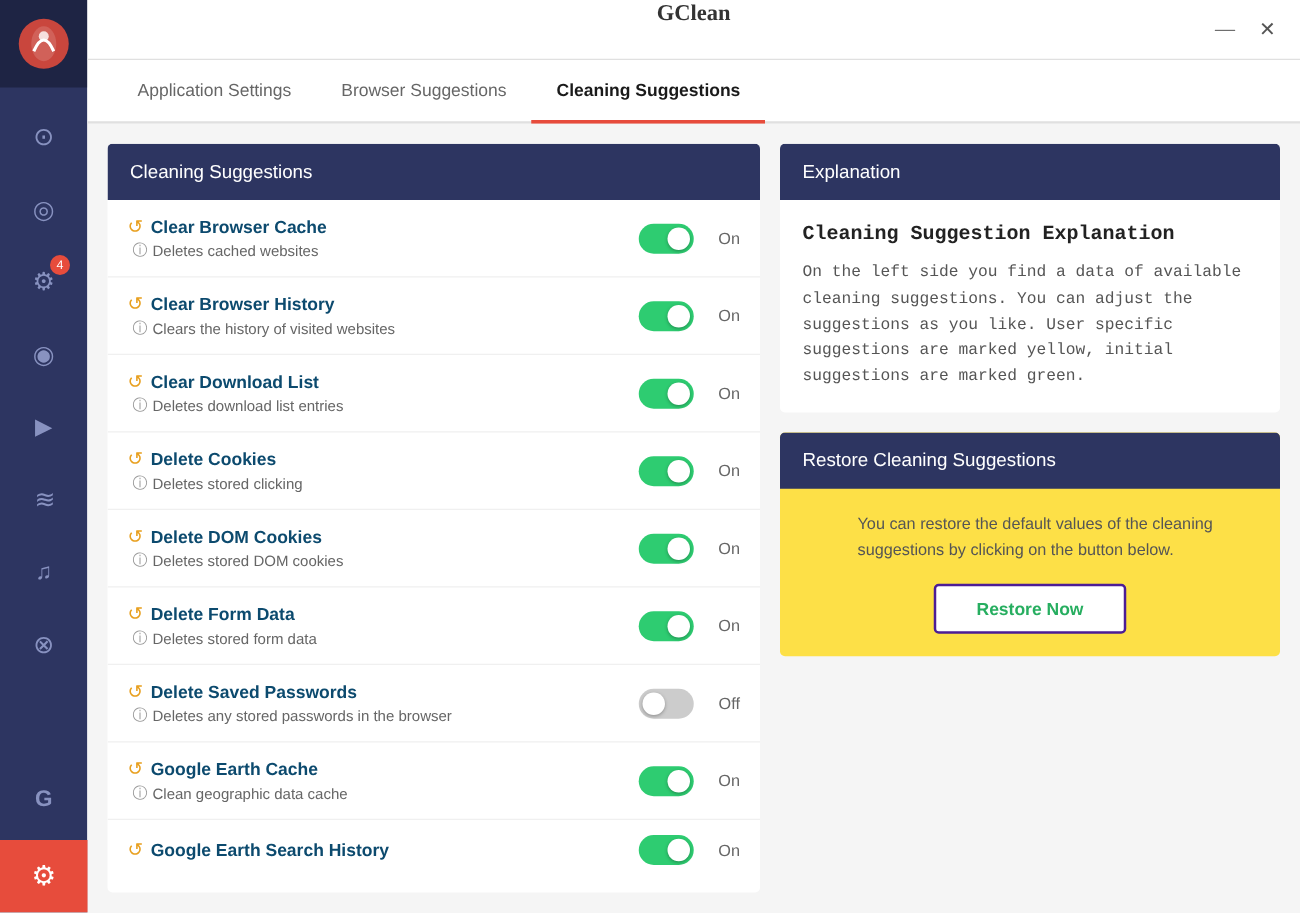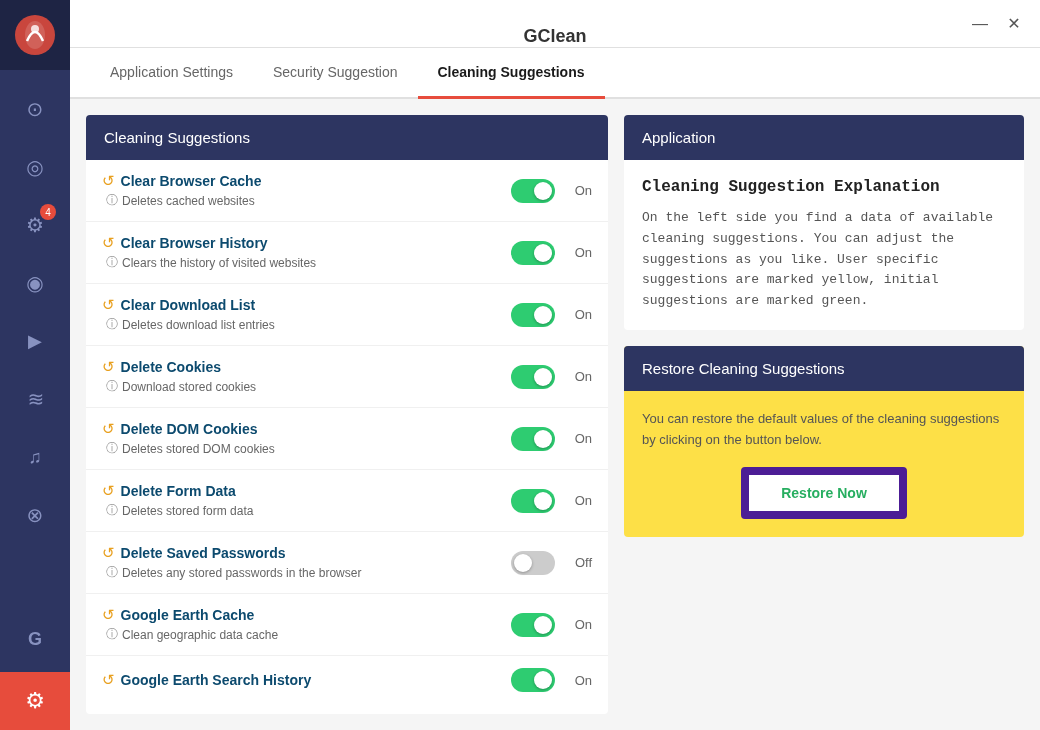--- a/index.html
+++ b/index.html
@@ -61,26 +61,27 @@
       flex: 1;
       display: flex;
       flex-direction: column;
       background: #fff;
       height: 730px;
     }
 
     
     .titlebar {
       display: flex;
-      align-items: flex-end;
+      align-items: flex-start;
       justify-content: center;
       height: 48px;
       background: #fff;
       border-bottom: 1px solid #e0e0e0;
       position: relative;
+      font-family: Liberation Serif, serif;
     }
     .titlebar-title {
       font-size: 18px;
       font-weight: 600;
       color: #333;
     }
     .window-controls {
       position: absolute;
       right: 16px;
       top: 50%;
@@ -224,23 +225,23 @@
     .info-text { font-size: 13px; color: #555; line-height: 1.6; }
 
     .restore-panel {
       background: #fde047;
       border-radius: 4px;
       overflow: hidden;
     }
     .restore-body {
       padding: 18px;
     }
-    .restore-text { font-size: 13px; color: #555; line-height: 1.6; margin-bottom: 16px; }
+    .restore-text { font-size: 13px; color: #555; line-height: 1.6; margin-bottom: 16px; margin-left: 44px; }
     .restore-btn {
-      border: 8px solid #4c1d95;
+      border: 2px solid #4c1d95;
       background: #fff;
       color: #27ae60;
       padding: 10px 32px;
       font-size: 14px;
       font-weight: 600;
       cursor: pointer;
       border-radius: 4px;
       display: block;
       margin: 0 auto;
     }
@@ -296,21 +297,21 @@
   <div class="titlebar">
     <span class="titlebar-title">GClean</span>
     <div class="window-controls">
       <div class="window-btn">—</div>
       <div class="window-btn">✕</div>
     </div>
   </div>
 
   <div class="nav-tabs">
     <div class="nav-tab">Application Settings</div>
-    <div class="nav-tab">Security Suggestion</div>
+    <div class="nav-tab">Browser Suggestions</div>
     <div class="nav-tab active">Cleaning Suggestions</div>
   </div>
 
   <div class="content">
 
     <div class="left-panel">
       <div class="panel-header">Cleaning Suggestions</div>
       <div class="panel-body">
 
         <div class="suggestion-item">
@@ -377,21 +378,21 @@
         </div>
 
         <div class="suggestion-item">
           <div class="suggestion-left">
             <div class="suggestion-name">
               <span class="suggestion-icon">↺</span>
               <span class="suggestion-title">Delete Cookies</span>
             </div>
             <div class="suggestion-desc">
               <span class="suggestion-desc-icon">ⓘ</span>
-              <span>Download stored cookies</span>
+              <span>Deletes stored clicking</span>
             </div>
           </div>
           <div class="suggestion-right">
             <div class="toggle">
               <div class="toggle-slider on">
                 <div class="toggle-knob on"></div>
               </div>
             </div>
             <span class="toggle-label">On</span>
           </div>
@@ -497,21 +498,21 @@
             <span class="toggle-label">On</span>
           </div>
         </div>
 
       </div>
     </div>
 
     <div class="right-panel">
 
       <div class="info-panel">
-        <div class="panel-header">Application</div>
+        <div class="panel-header">Explanation</div>
         <div class="info-body">
           <div class="info-title">Cleaning Suggestion Explanation</div>
           <div class="info-text">On the left side you find a data of available cleaning suggestions. You can adjust the suggestions as you like. User specific suggestions are marked yellow, initial suggestions are marked green.</div>
         </div>
       </div>
 
       <div class="restore-panel">
         <div class="panel-header">Restore Cleaning Suggestions</div>
         <div class="restore-body">
           <div class="restore-text">You can restore the default values of the cleaning suggestions by clicking on the button below.</div>

